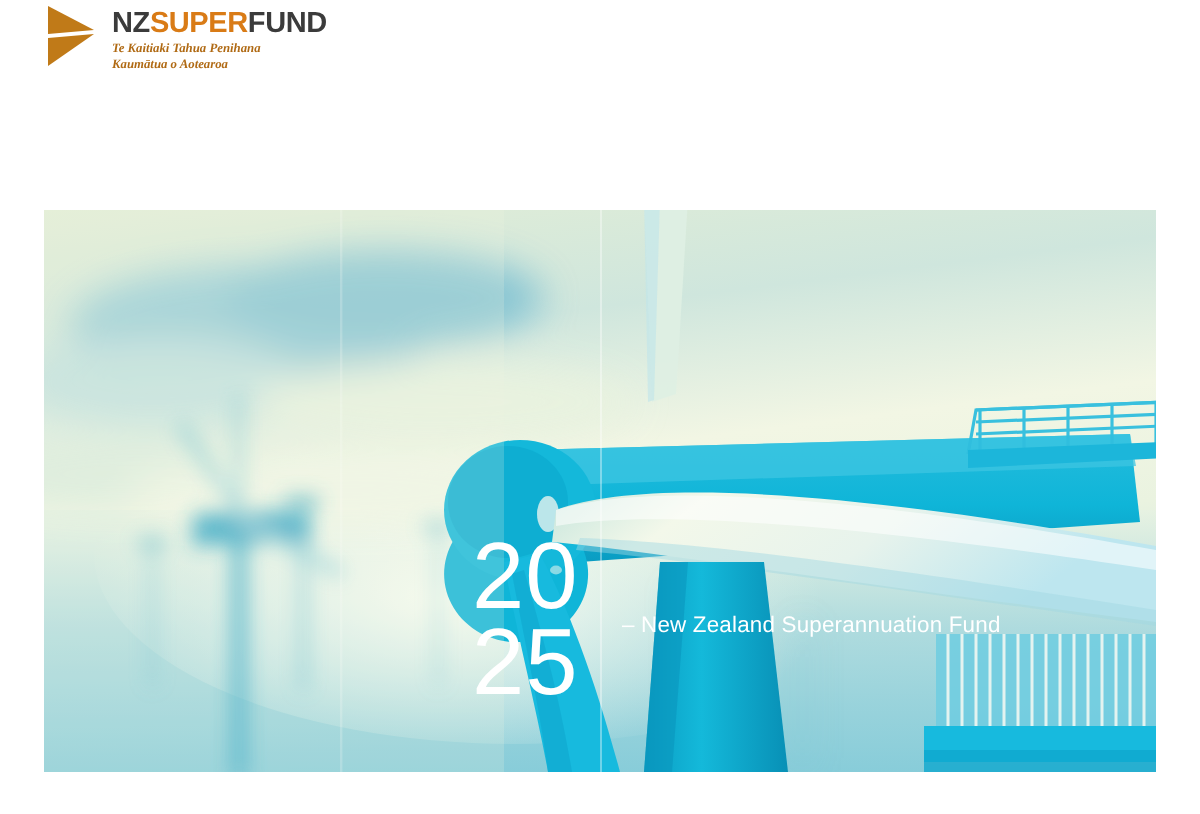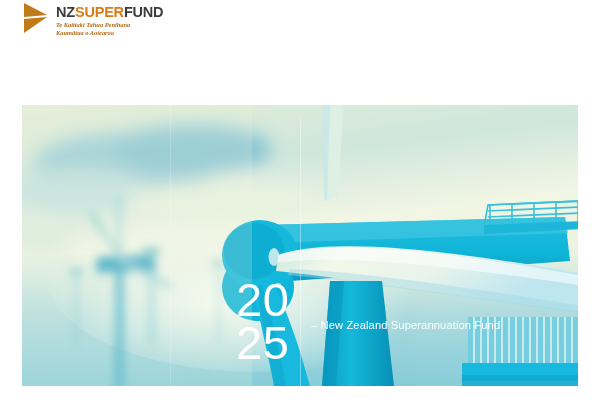--- a/index.html
+++ b/index.html
@@ -67,21 +67,21 @@
     height: 281px;
     overflow: hidden;
     background: #eaf2dd;
   }
   .hero svg { display: block; width: 100%; height: 100%; }
 
   
   .hero-caption {
     position: absolute;
     left: 0;
-    top: 12px;
+    top: 0;
     width: 100%;
     height: 100%;
     pointer-events: none;
   }
   .year {
     position: absolute;
     left: 214px;
     top: 161px;
     color: #ffffff;
     font-size: 47px;

